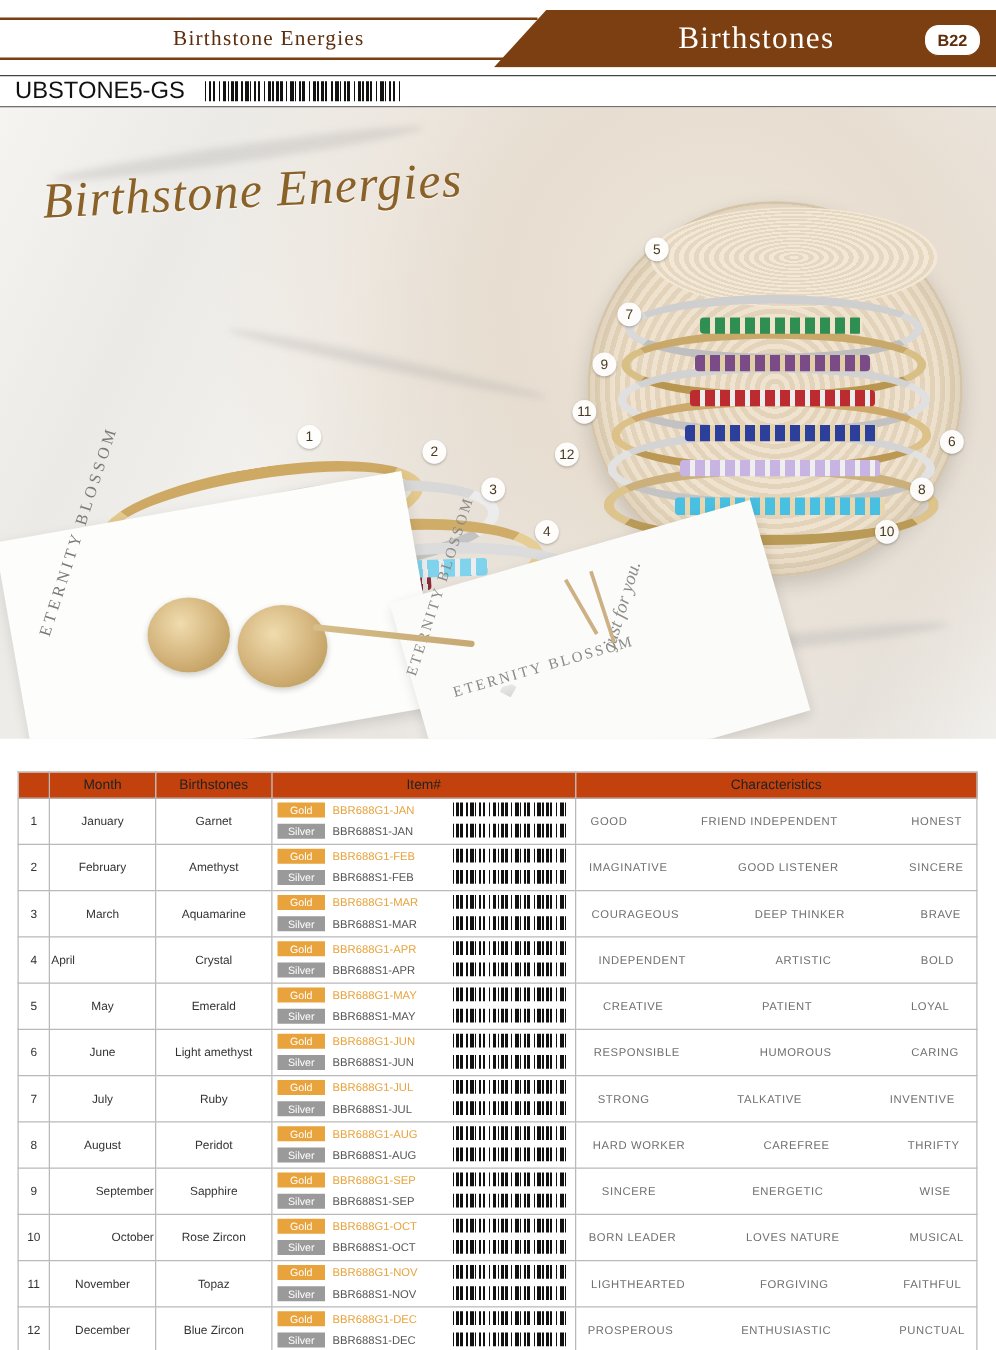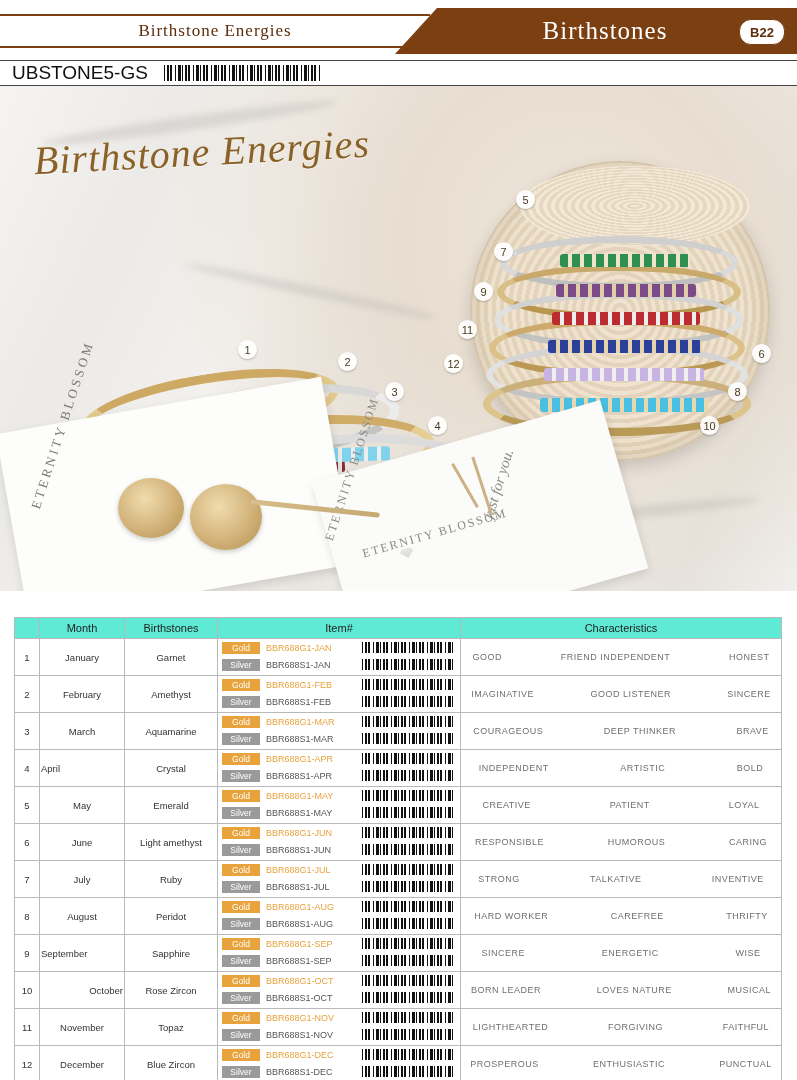--- a/index.html
+++ b/index.html
@@ -146,21 +146,21 @@
     background:radial-gradient(circle at 40% 35%,#f0dcae,#cfae74 60%,#b2914f 100%);
     box-shadow:0 2px 5px rgba(0,0,0,.2);
   }
 
   
   .tablewrap{position:absolute;left:14px;top:617px;width:768px;}
   table{border-collapse:collapse;width:768px;table-layout:fixed;}
   th,td{border:1px solid #b9b9b9;font-size:9.5px;color:#333;}
   thead th{
     height:18px;font-size:11px;font-weight:normal;color:#222;
-    background:#5eead4;
+    background:#c2410c;
   }
   .c-idx{width:22px;text-align:center;}
   .c-month{width:82px;text-align:center;}
   .c-stone{width:90px;text-align:center;}
   .c-item{width:240px;}
   .c-char{width:auto;}
   .rowcell{height:34px;}
 
   .item-cell{padding:0;}
   .item-inner{display:flex;flex-direction:column;height:100%;}
@@ -476,21 +476,21 @@
             <td class="c-char char-cell rowcell">
               <div class="char-inner">
                 <span>HARD WORKER</span>
                 <span>CAREFREE</span>
                 <span>THRIFTY</span>
               </div>
             </td>
           </tr>
           <tr>
             <td class="c-idx rowcell" style="text-align: center;">9</td>
-            <td class="c-month rowcell" style="text-align: left;">September</td>
+            <td class="c-month rowcell" style="text-align: right;">September</td>
             <td class="c-stone rowcell" style="text-align: center;">Sapphire</td>
             <td class="c-item item-cell rowcell">
               <div class="item-inner">
                 <div class="item-line">
                   <span class="tag gold">Gold</span>
                   <span class="code gold">BBR688G1-SEP</span>
                   <span class="bc bc-sm"></span>
                 </div>
                 <div class="item-line">
                   <span class="tag silver">Silver</span>

